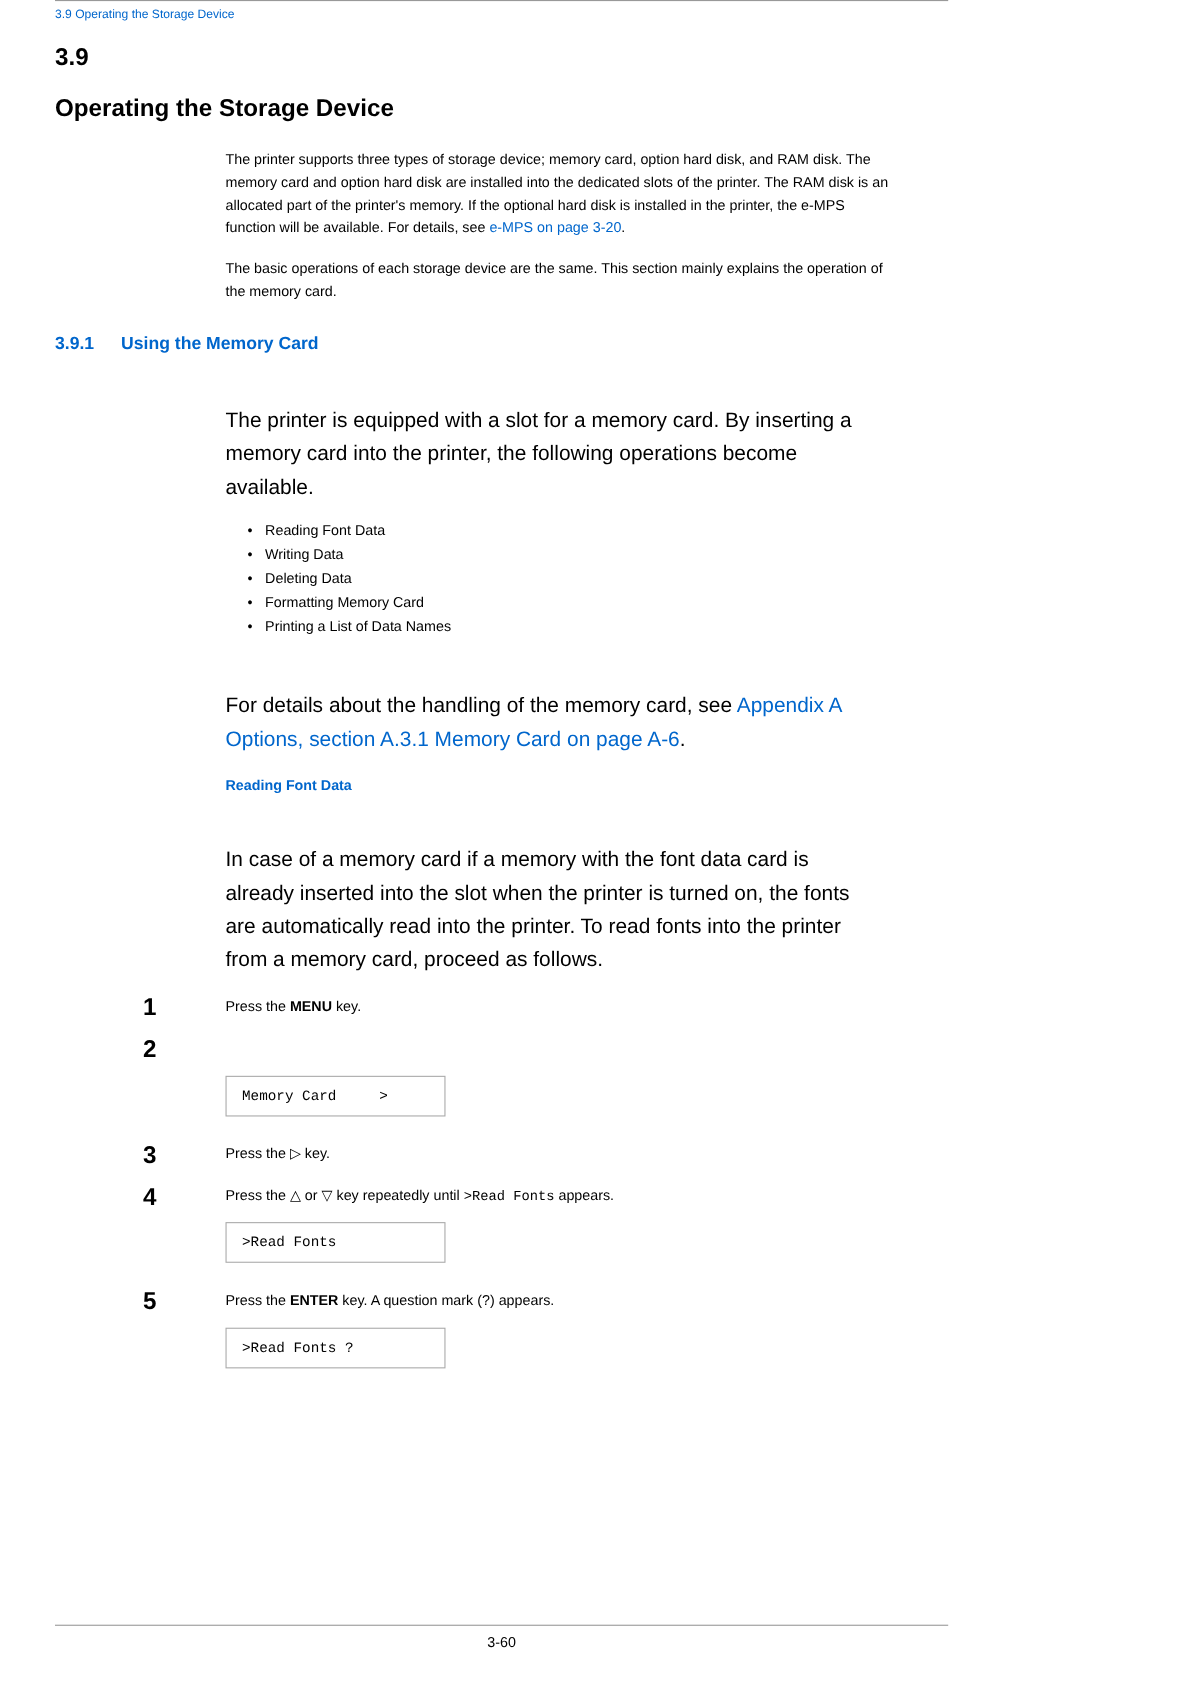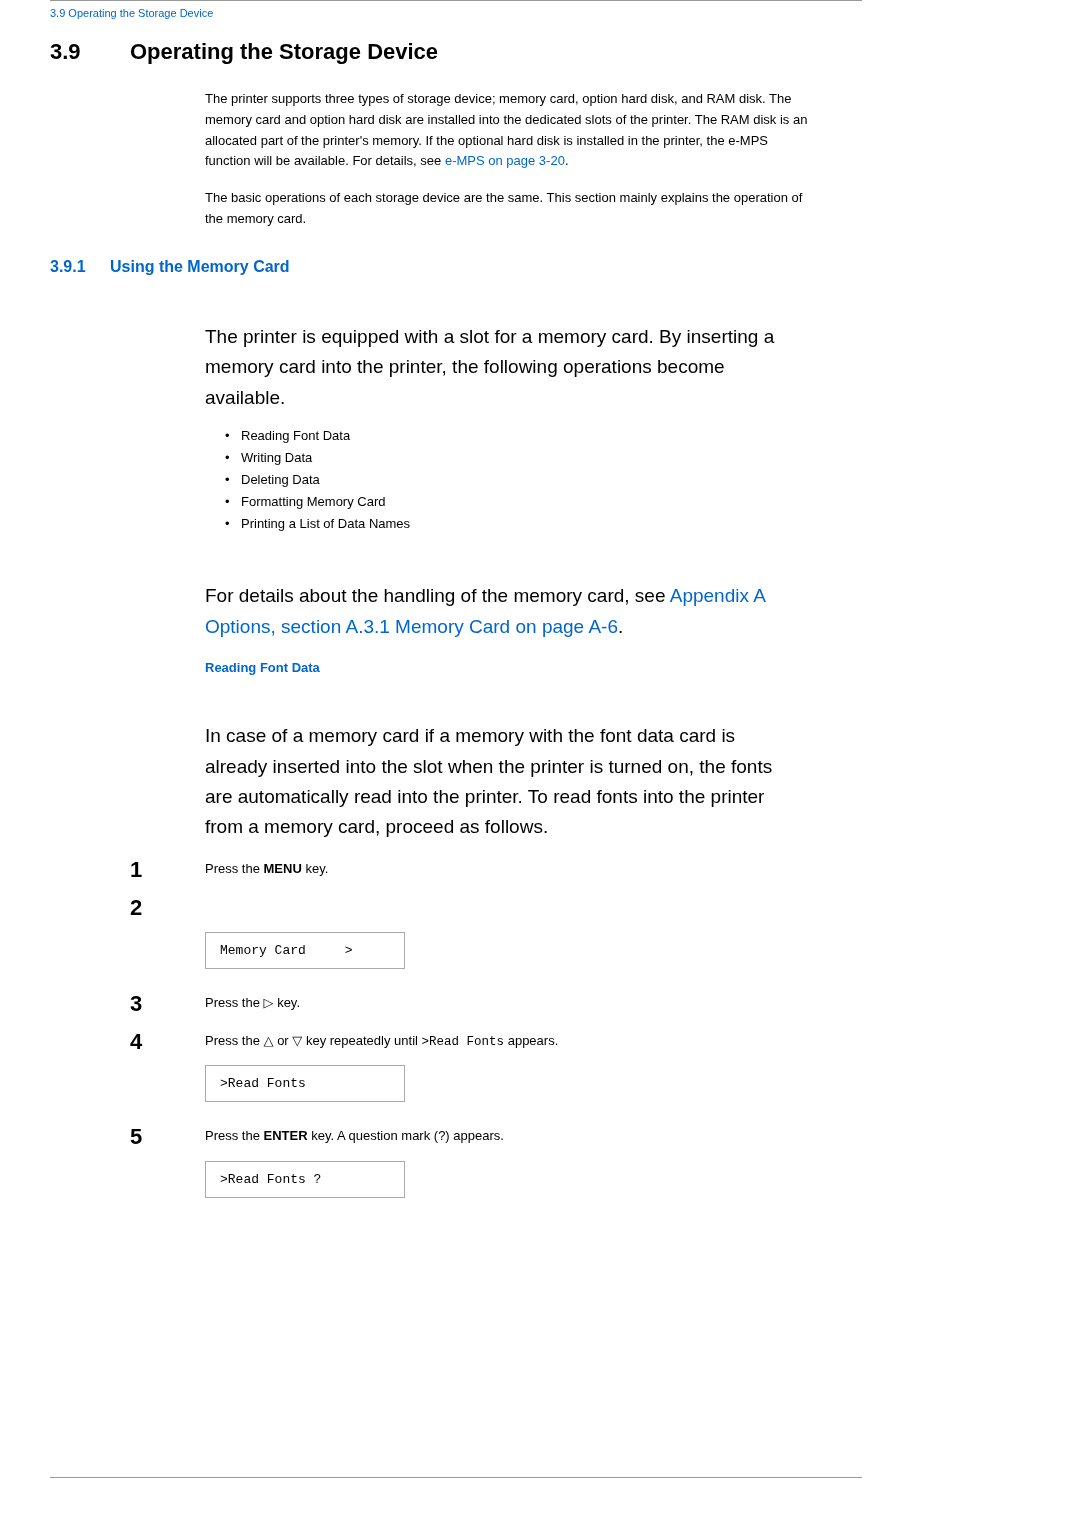--- a/index.html
+++ b/index.html
@@ -46,20 +46,21 @@
       padding-top: 10px;
     }
 
     
     .section-heading {
       display: flex;
       align-items: baseline;
       gap: 20px;
       margin-bottom: 24px;
       border-bottom: none;
+      flex-direction: column;
     }
 
     .section-number {
       font-size: 22px;
       font-weight: bold;
       color: #000;
       min-width: 60px;
     }
 
     .section-title {
@@ -300,14 +301,17 @@
     </div>
 
     <div class="code-box-wrapper">
       <div class="code-box">&gt;Read Fonts ?</div>
     </div>
 
   </div>
 
   <div class="bottom-rule"></div>
 
+  <div class="page-footer">
+    <span>3-60</span>
+  </div>
 
 </div>
 
 </body></html>

